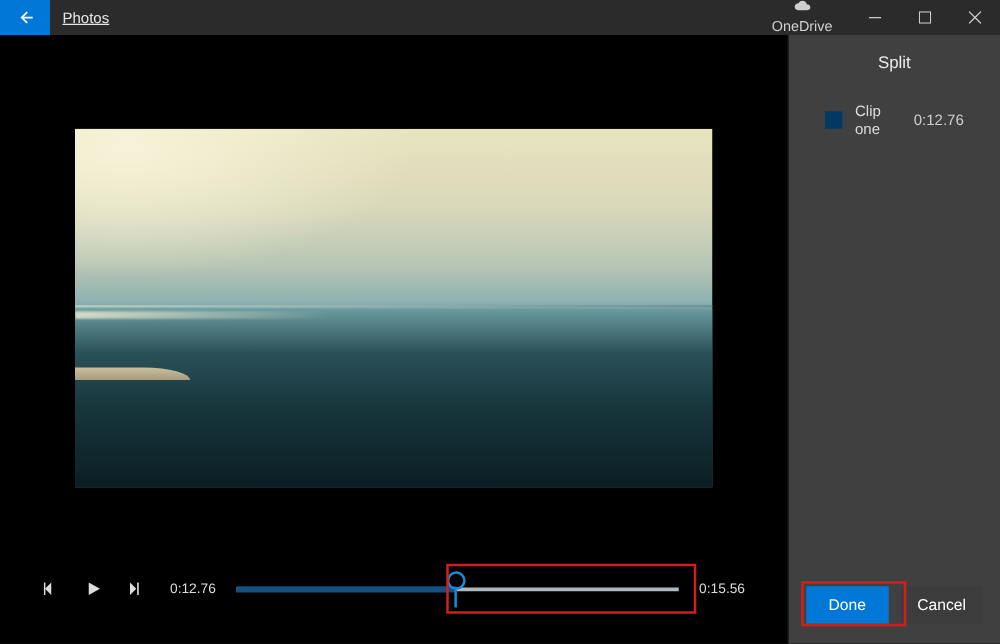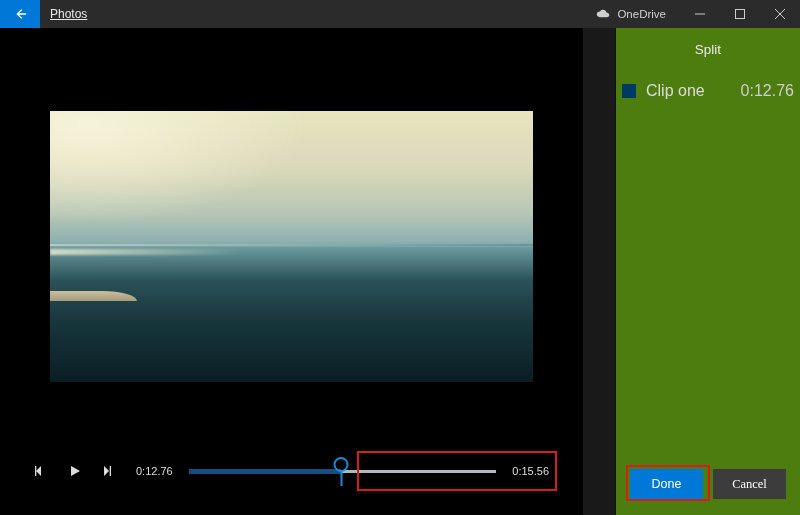--- a/index.html
+++ b/index.html
@@ -3,21 +3,21 @@
   <meta charset="utf-8">
   <style>
     * { margin: 0; padding: 0; box-sizing: border-box; font-family: "Segoe UI", Tahoma, sans-serif; }
     body { width: 800px; height: 515px; background: #191919; color: #fff; overflow: hidden; position: relative; }
 
     
     .titlebar { height: 28px; background: #2b2b2b; display: flex; align-items: stretch; font-size: 12px; }
     .titlebar .back { width: 40px; background: #0078d7; display: flex; align-items: center; justify-content: center; color: #fff; }
     .titlebar .title { flex: 1; display: flex; align-items: center; padding-left: 10px; color: #e6e6e6; text-decoration: underline; }
     .titlebar .right { display: flex; align-items: center; }
-    .titlebar .onedrive { display: flex; align-items: center; gap: 6px; padding: 0 14px; color: #d0d0d0; font-size: 11.5px; }
+    .titlebar .onedrive { display: flex; align-items: center; gap: 6px; padding: 0 14px; color: #d0d0d0; font-size: 11.5px; flex-direction: column; }
     .winbtn { width: 40px; display: flex; align-items: center; justify-content: center; color: #ccc; }
 
     .content { display: flex; height: calc(100% - 28px); }
 
     
     .editor { flex: 1; background: #000; display: flex; flex-direction: column; position: relative; }
     .preview-wrap { flex: 1; display: flex; align-items: center; justify-content: center; padding: 30px 50px 10px 50px; }
     .preview { width: 100%; max-width: 510px; aspect-ratio: 16/9; position: relative; overflow: hidden; }
     .sky { position:absolute; inset:0; background:
         radial-gradient(ellipse 100% 80% at 8% 5%, #f7f3d9 0%, rgba(247,243,217,0) 45%),
@@ -35,33 +35,33 @@
     .track-zone { flex:1; position:relative; height:40px; display:flex; align-items:center; }
     .track-base { position:absolute; left:0; right:0; height:3px; background:#aeb9bd; }
     .track-fill { position:absolute; left:0; width:49.6%; height:5px; background:#154e80; }
     .playhead { position:absolute; left:49.6%; transform:translateX(-50%); display:flex; flex-direction:column; align-items:center; }
     .playhead .ring { width:15px; height:15px; border:2.5px solid #1a8bd8; border-radius:50%; background:transparent; }
     .playhead .stem { width:2px; height:14px; background:#1a8bd8; }
     .red-box { position:absolute; border:2px solid #d21e1e; pointer-events:none; }
     .red-box.track { left:168px; top:0; width:200px; height:40px; }
 
     
-    .panel { width: 185px; background:#4d7c0f; display:flex; flex-direction:column; border-left:1px solid #111;margin-left:32px; }
+    .panel { width: 170px; background:#404040; display:flex; flex-direction:column; border-left:1px solid #111; }
     .panel-title { text-align:center; padding:14px 0 18px 0; font-size:13.5px; color:#eaeaea; }
-    .clip-row { display:flex; align-items:center; padding:7px 6px; font-size:16px; color:#dcdcdc; gap:10px; }
+    .clip-row { display:flex; align-items:center; padding:7px 29px; font-size:12px; color:#dcdcdc; gap:10px; }
     .swatch { width:14px; height:14px; flex-shrink:0; }
     .swatch.dark { background:#003a63; }
     .swatch.light { background:#93c9f0; }
     .clip-name { flex:1; }
     .clip-time { color:#cfcfcf; }
     .panel-spacer { flex:1; }
     .panel-actions { display:flex; gap:10px; padding:12px 14px 16px 14px; position:relative; }
     .btn { flex:1; height:30px; border:none; font-size:12.5px; color:#fff; cursor:pointer; }
     .btn.primary { background:#0078d7; }
-    .btn.secondary { background:#3c3c3c;font-family:Liberation Serif, serif; }
+    .btn.secondary { background:#3c3c3c; }
     .red-box.done { left:10px; top:8px; width:84px; height:36px; }
 
     svg { display:block; }
   </style>
 </head>
 <body>
 
 <div class="titlebar">
   <div class="back">
     <svg width="14" height="14" viewBox="0 0 16 16" fill="none" stroke="#fff" stroke-width="1.6">

